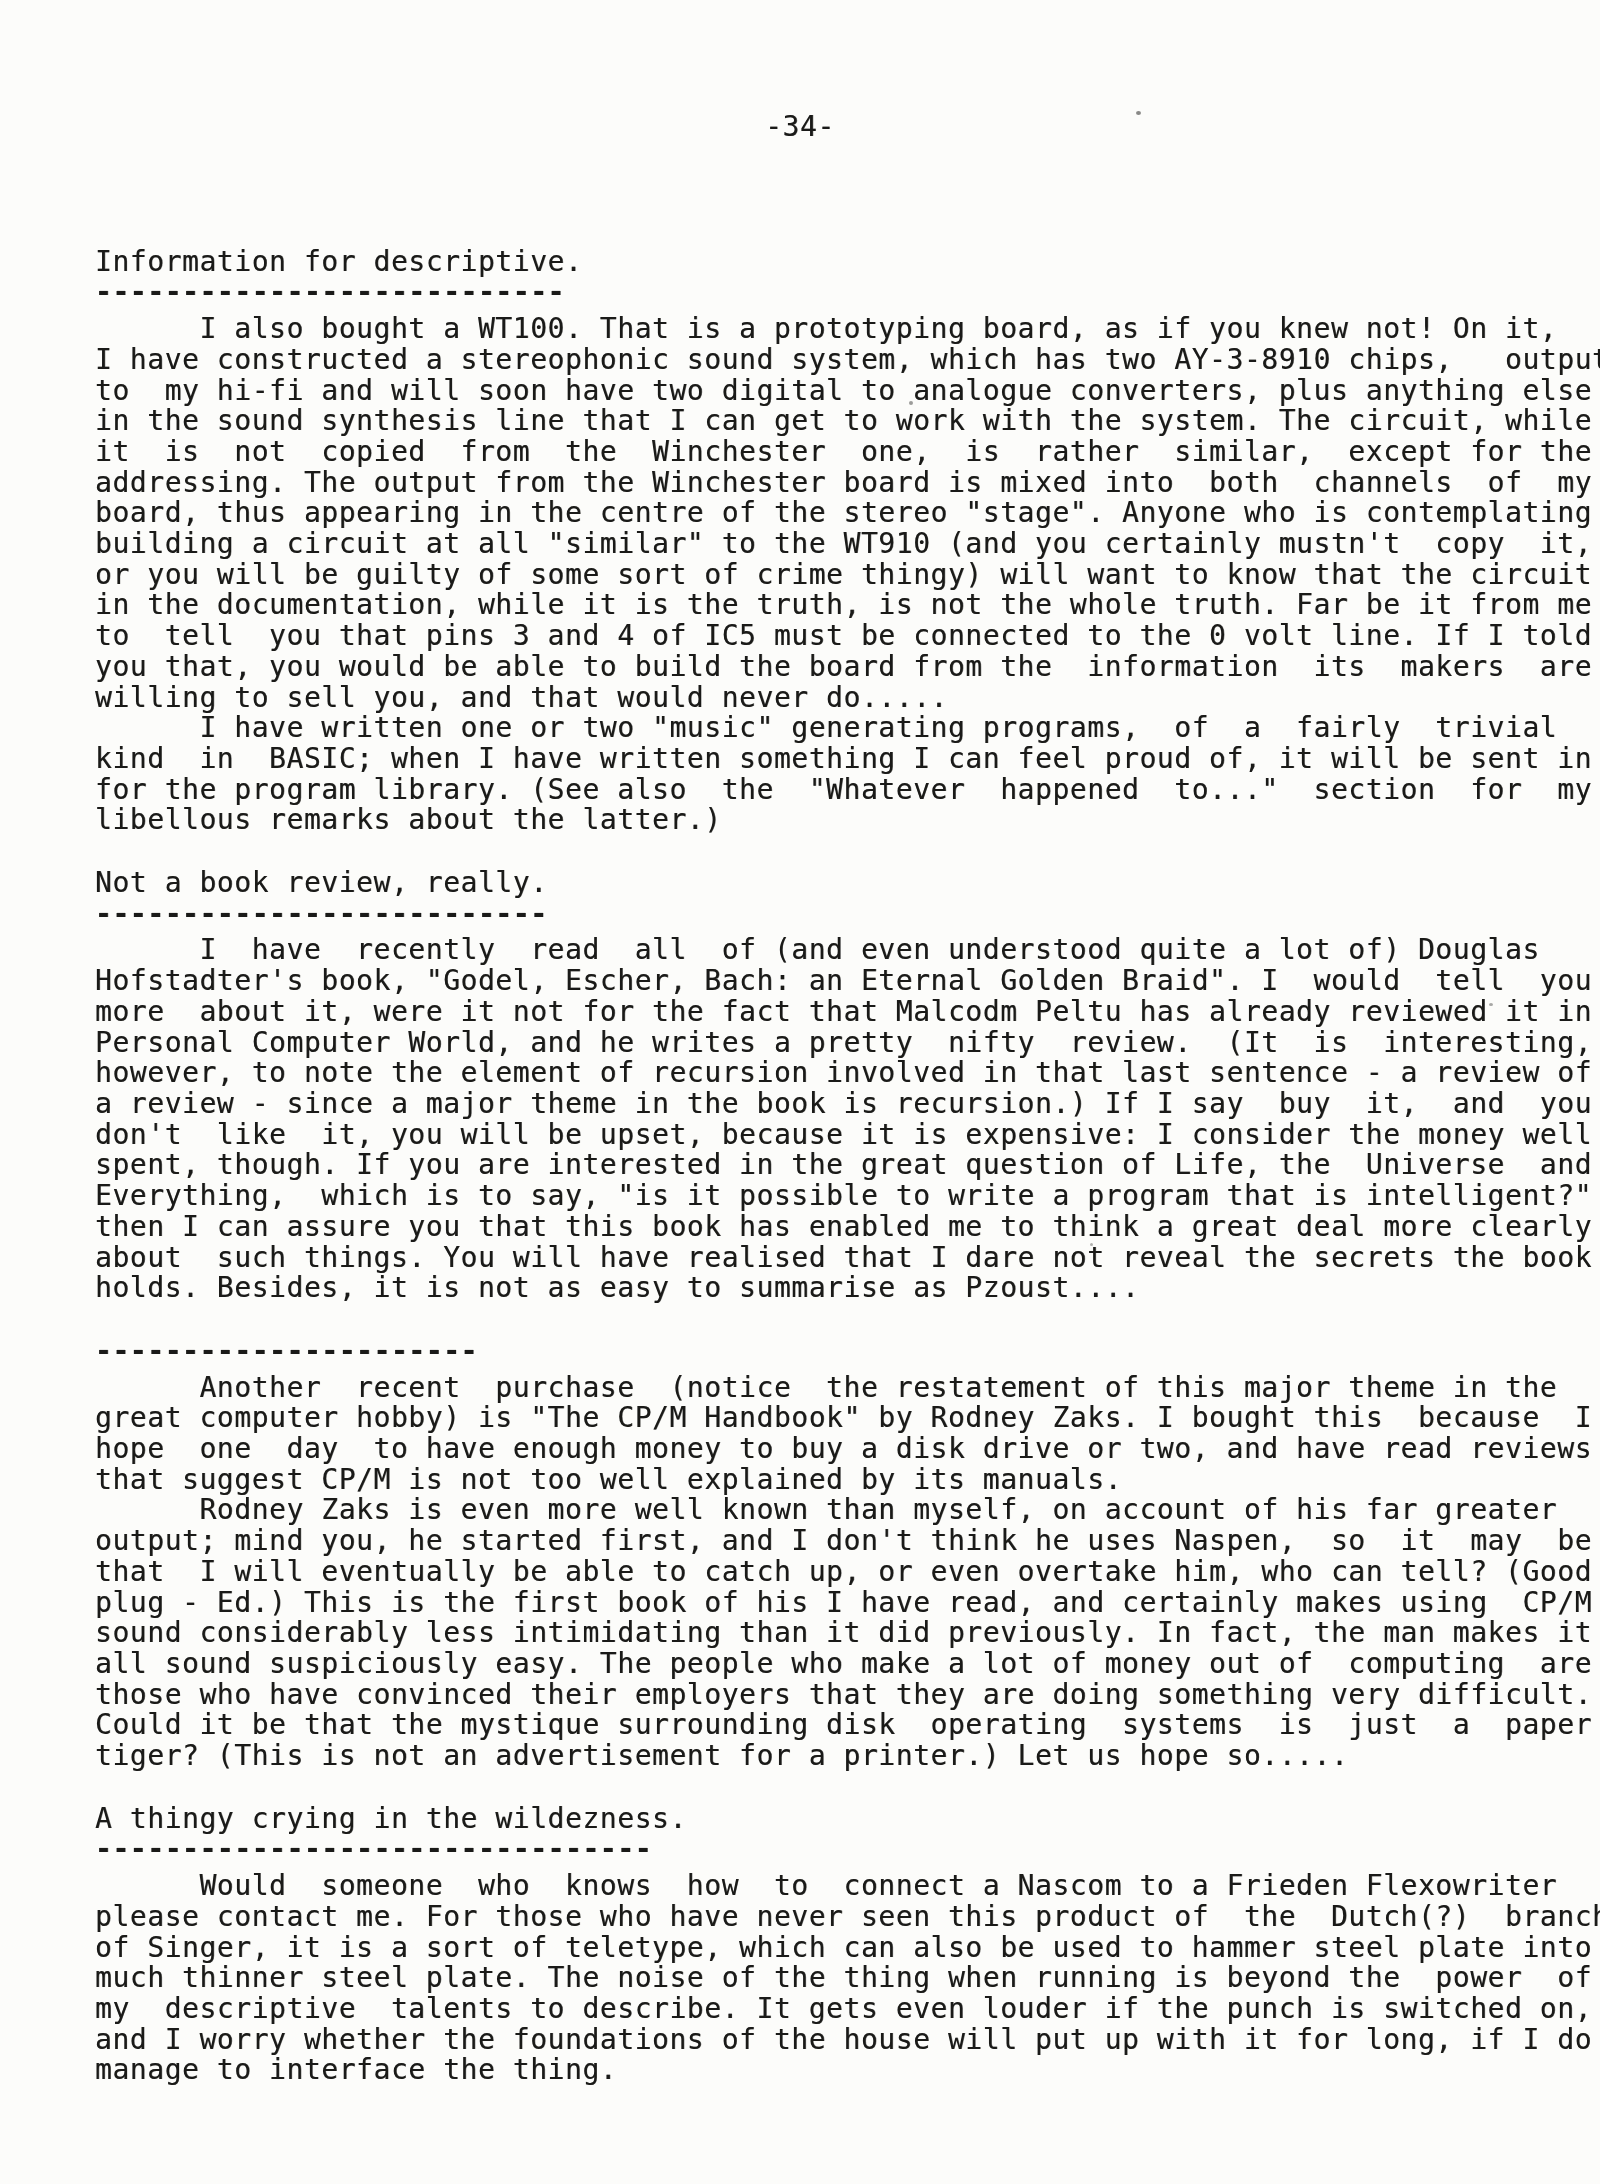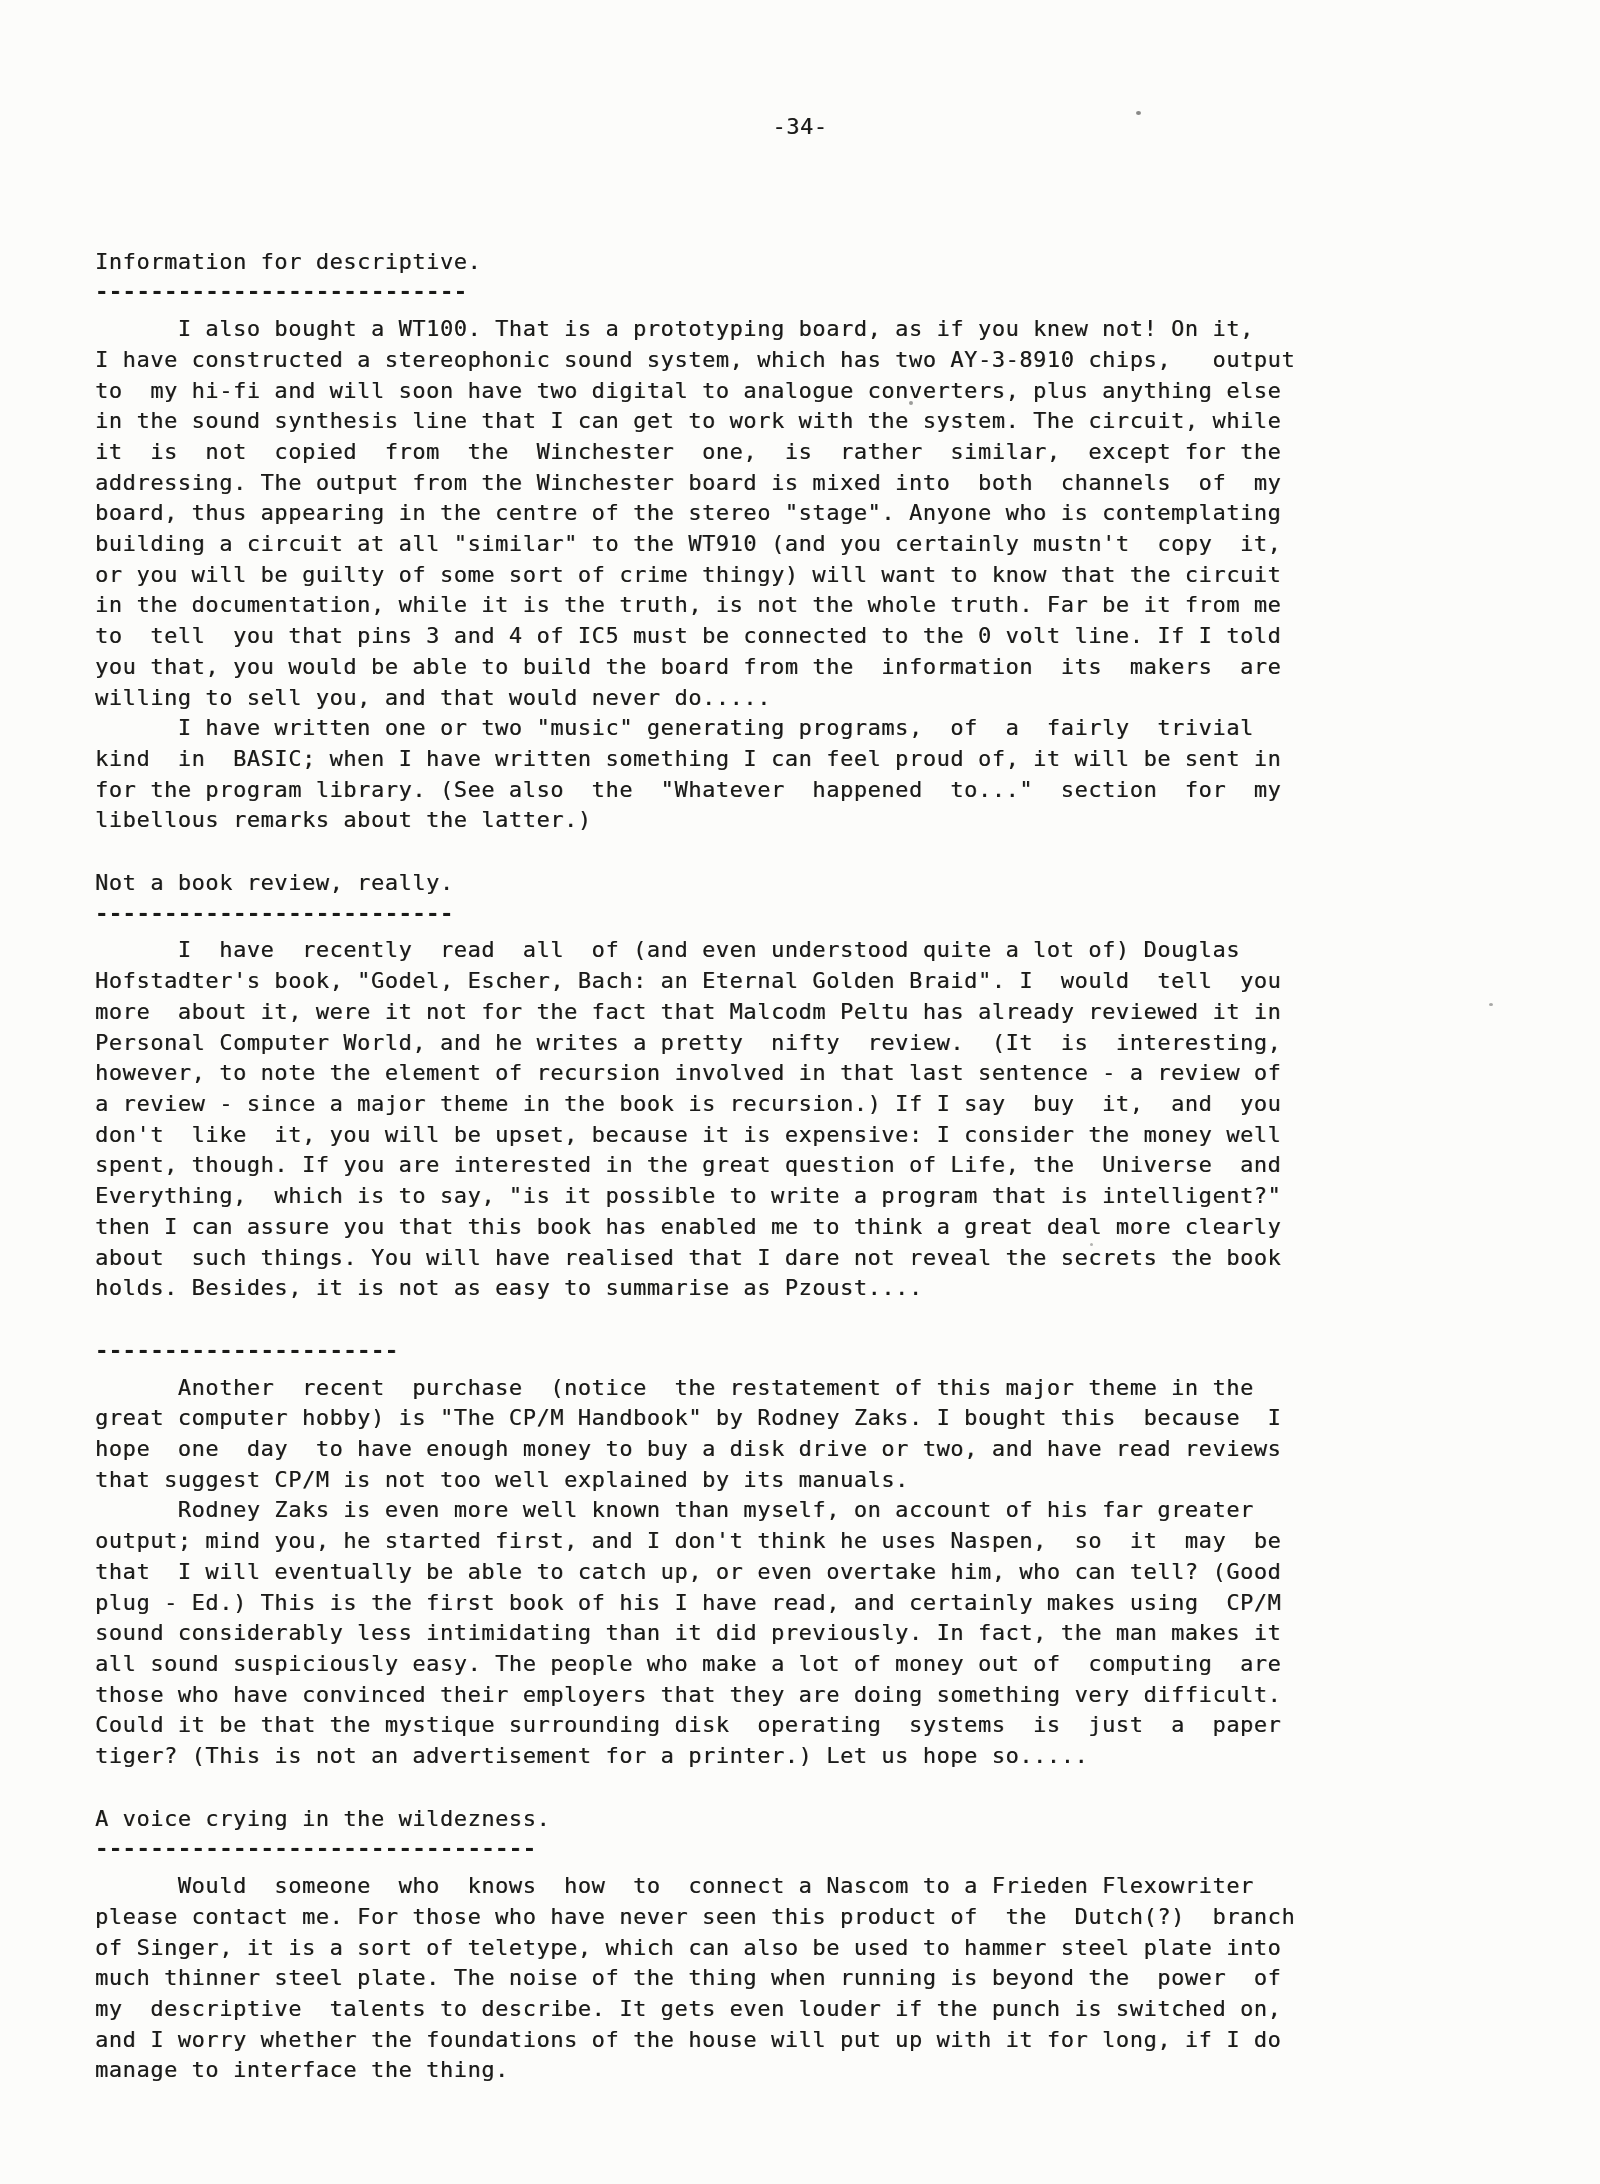--- a/index.html
+++ b/index.html
@@ -9,21 +9,21 @@
   }
   .page {
     position: relative;
     width: 1600px;
     height: 2184px;
     background: #fcfcfa;
     box-sizing: border-box;
     padding: 112px 95px 0 95px;
     overflow: hidden;
     font-family: "DejaVu Sans Mono", "Liberation Mono", monospace;
-    font-size: 22px;
+    font-size: 28px;
     line-height: 30.7px;
     letter-spacing: 0.55px;
     color: #1a1a18;
     text-shadow: 0.45px 0.45px 0 rgba(26,26,24,0.55);
   }
   .page-number {
     text-align: center;
     white-space: pre;
   }
   .sec {
@@ -106,21 +106,21 @@
 that  I will eventually be able to catch up, or even overtake him, who can tell? (Good
 plug - Ed.) This is the first book of his I have read, and certainly makes using  CP/M
 sound considerably less intimidating than it did previously. In fact, the man makes it
 all sound suspiciously easy. The people who make a lot of money out of  computing  are
 those who have convinced their employers that they are doing something very difficult.
 Could it be that the mystique surrounding disk  operating  systems  is  just  a  paper
 tiger? (This is not an advertisement for a printer.) Let us hope so.....</div>
   </section>
 
   <section class="sec">
-    <div class="heading">A voice crying in the wildezness.</div>
+    <div class="heading">A thingy crying in the wildezness.</div>
     <div class="underline">--------------------------------</div>
     <div class="para">      Would  someone  who  knows  how  to  connect a Nascom to a Frieden Flexowriter
 please contact me. For those who have never seen this product of  the  Dutch(?)  branch
 of Singer, it is a sort of teletype, which can also be used to hammer steel plate into
 much thinner steel plate. The noise of the thing when running is beyond the  power  of
 my  descriptive  talents to describe. It gets even louder if the punch is switched on,
 and I worry whether the foundations of the house will put up with it for long, if I do
 manage to interface the thing.</div>
   </section>
 

